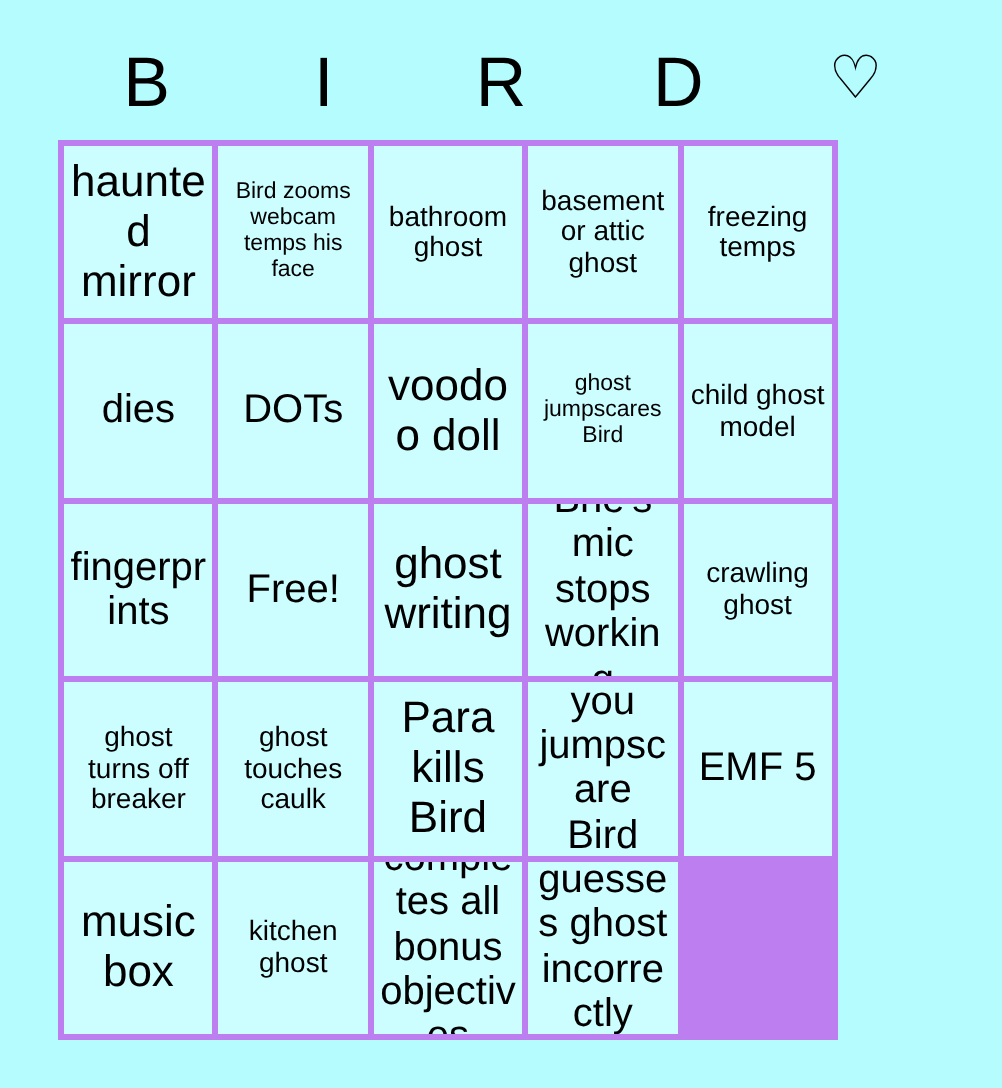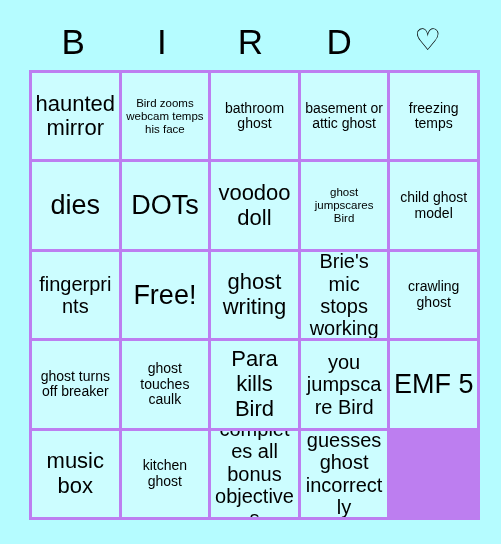--- a/index.html
+++ b/index.html
@@ -39,21 +39,21 @@
     letter-spacing: 0px;
   }
   .header-cell.heart {
     font-size: 30px;
     padding-bottom: 2px;
   }
   #grid {
     position: absolute;
     left: 29px;
     top: 70px;
-    width: 451px;
+    width: 390px;
     height: 450px;
     box-sizing: border-box;
     border: 3px solid #bd7ef0;
     display: grid;
     grid-template-columns: repeat(5, 1fr);
     grid-template-rows: repeat(5, 1fr);
     background: #bd7ef0;
     gap: 3px;
   }
   .cell {
@@ -66,21 +66,21 @@
     padding: 2px 3px;
     overflow: hidden;
   }
   .cell-text {
     display: block;
     width: 100%;
     color: #000000;
     line-height: 1.12;
     word-wrap: break-word;
   }
-  .size-xl .cell-text { font-size: 27px; }
+  .size-xl .cell-text { font-size: 20px; }
   .size-lg .cell-text { font-size: 22px; }
   .size-md .cell-text { font-size: 14px; }
   .size-sm .cell-text { font-size: 20px; }
   .size-xs .cell-text { font-size: 11.5px; }
 </style>
 </head>
 <body>
 
 <div id="card">
 

